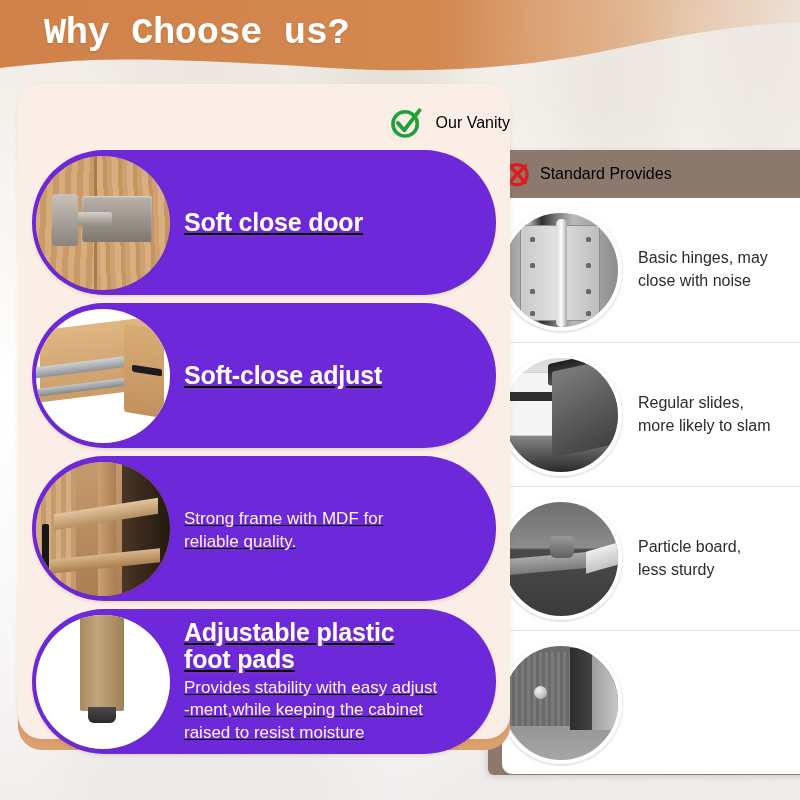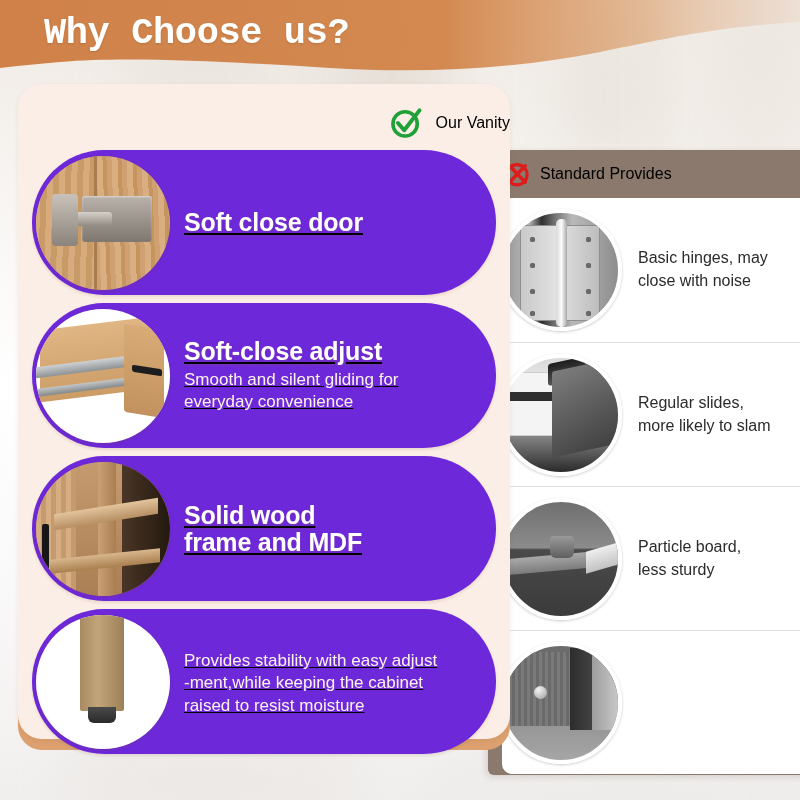--- a/index.html
+++ b/index.html
@@ -287,46 +287,46 @@
       <div class="pill">
         <div class="pill-thumb tw-draw">
           <div class="box"></div>
           <div class="rail"></div>
           <div class="rail2"></div>
           <div class="front"></div>
           <div class="pull"></div>
         </div>
         <div class="pill-copy">
           <div class="pill-head">Soft-close adjust</div>
-          <div class="pill-sub">Smooth and silent gliding for
-everyday convenience</div>
         </div>
       </div>
 
       <div class="pill">
         <div class="pill-thumb tw-frame">
           <div class="wall"></div>
           <div class="dark"></div>
           <div class="post"></div>
           <div class="shelf"></div>
           <div class="shelf2"></div>
           <div class="pull"></div>
         </div>
         <div class="pill-copy">
-          <div class="pill-head">Solid wood
-frame and MDF</div>
+          <div class="pill-sub">Strong frame with MDF for
+reliable quality.</div>
         </div>
       </div>
 
       <div class="pill">
         <div class="pill-thumb tw-foot">
           <div class="leg"></div>
           <div class="pad"></div>
         </div>
         <div class="pill-copy">
+          <div class="pill-head">Adjustable plastic
+foot pads</div>
           <div class="pill-sub">Provides stability  with easy adjust
 -ment,while keeping the cabinet
 raised to resist moisture</div>
         </div>
       </div>
 
     </div>
   </div>
 
 </div>

